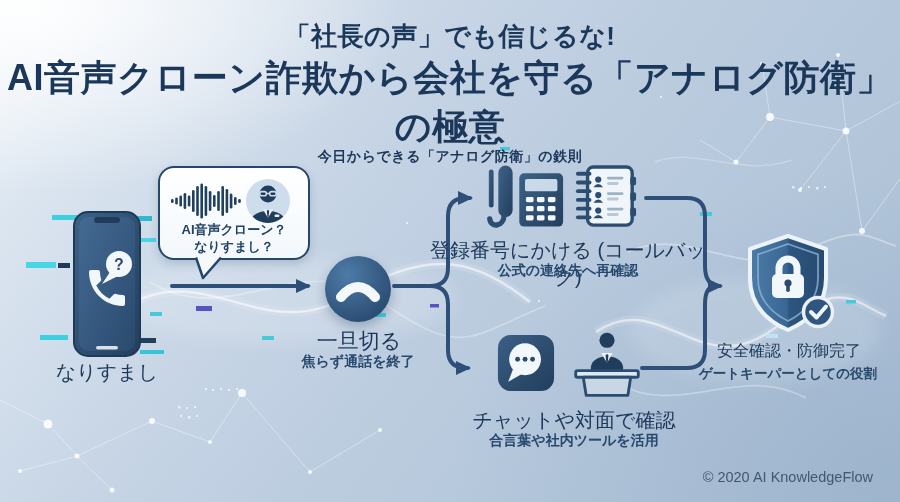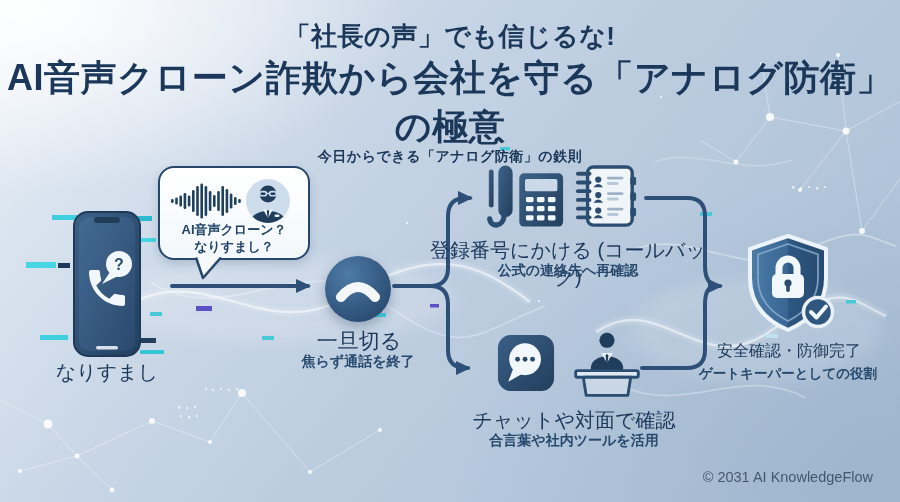--- a/index.html
+++ b/index.html
@@ -319,15 +319,15 @@
       <rect x="42.2" y="50" width="3.6" height="8" rx="1.8" fill="#2b4a6c"></rect>
     </g>
     <g>
       <circle cx="74" cy="78" r="14.5" fill="#2e567e" stroke="#e9f0f7" stroke-width="3.5"></circle>
       <path d="M67,78 L72.5,83.5 L82,72.5" fill="none" stroke="#f2f7fb" stroke-width="4" stroke-linecap="round" stroke-linejoin="round"></path>
     </g>
   </svg>
   <div class="abs label" style="left:689px;top:341px;width:200px;font-size:16px">安全確認・防御完了</div>
   <div class="abs sub" style="left:688px;top:365px;width:200px;font-size:13.5px">ゲートキーパーとしての役割</div>
 
-  <div class="abs copyright">© 2031 AI KnowledgeFlow</div>
+  <div class="abs copyright">© 2020 AI KnowledgeFlow</div>
 
 </div>
 
 </body></html>

